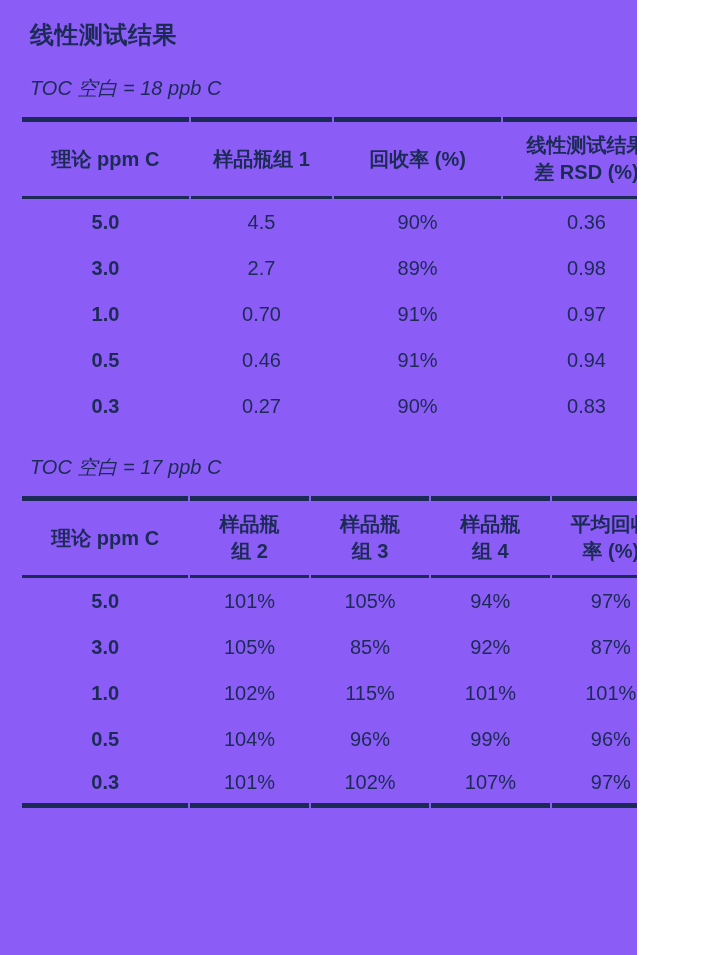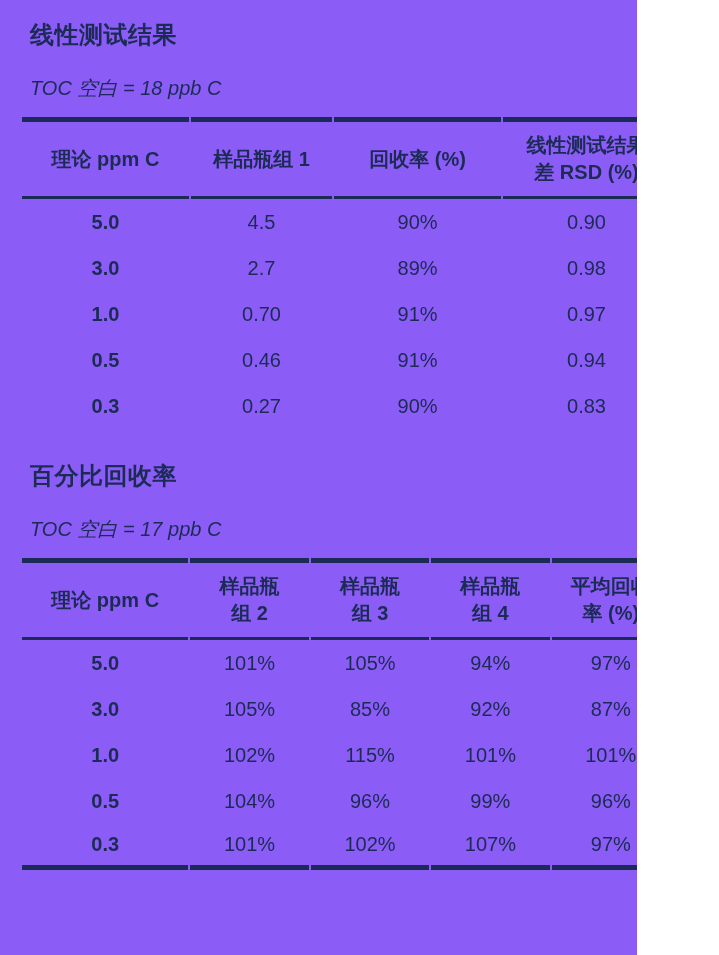--- a/index.html
+++ b/index.html
@@ -93,21 +93,21 @@
         <th>回收率 (%)</th>
         <th>线性测试结果
 差 RSD (%)</th>
       </tr>
     </thead>
     <tbody>
       <tr>
         <td class="rowlabel">5.0</td>
         <td>4.5</td>
         <td>90%</td>
-        <td>0.90</td>
+        <td>0.36</td>
       </tr>
       <tr>
         <td class="rowlabel">3.0</td>
         <td>2.7</td>
         <td>89%</td>
         <td>0.98</td>
       </tr>
       <tr>
         <td class="rowlabel">1.0</td>
         <td>0.70</td>
@@ -122,21 +122,20 @@
       </tr>
       <tr>
         <td class="rowlabel">0.3</td>
         <td>0.27</td>
         <td>90%</td>
         <td>0.83</td>
       </tr>
     </tbody>
   </table>
 
-  <h2 class="section-title second">百分比回收率</h2>
   <p class="subtitle">TOC 空白 = 17 ppb C</p>
 
   <table class="data-table t2">
     <colgroup>
         <col class="c1">
         <col class="cx">
         <col class="cx">
         <col class="cx">
         <col class="cx">
       </colgroup>

